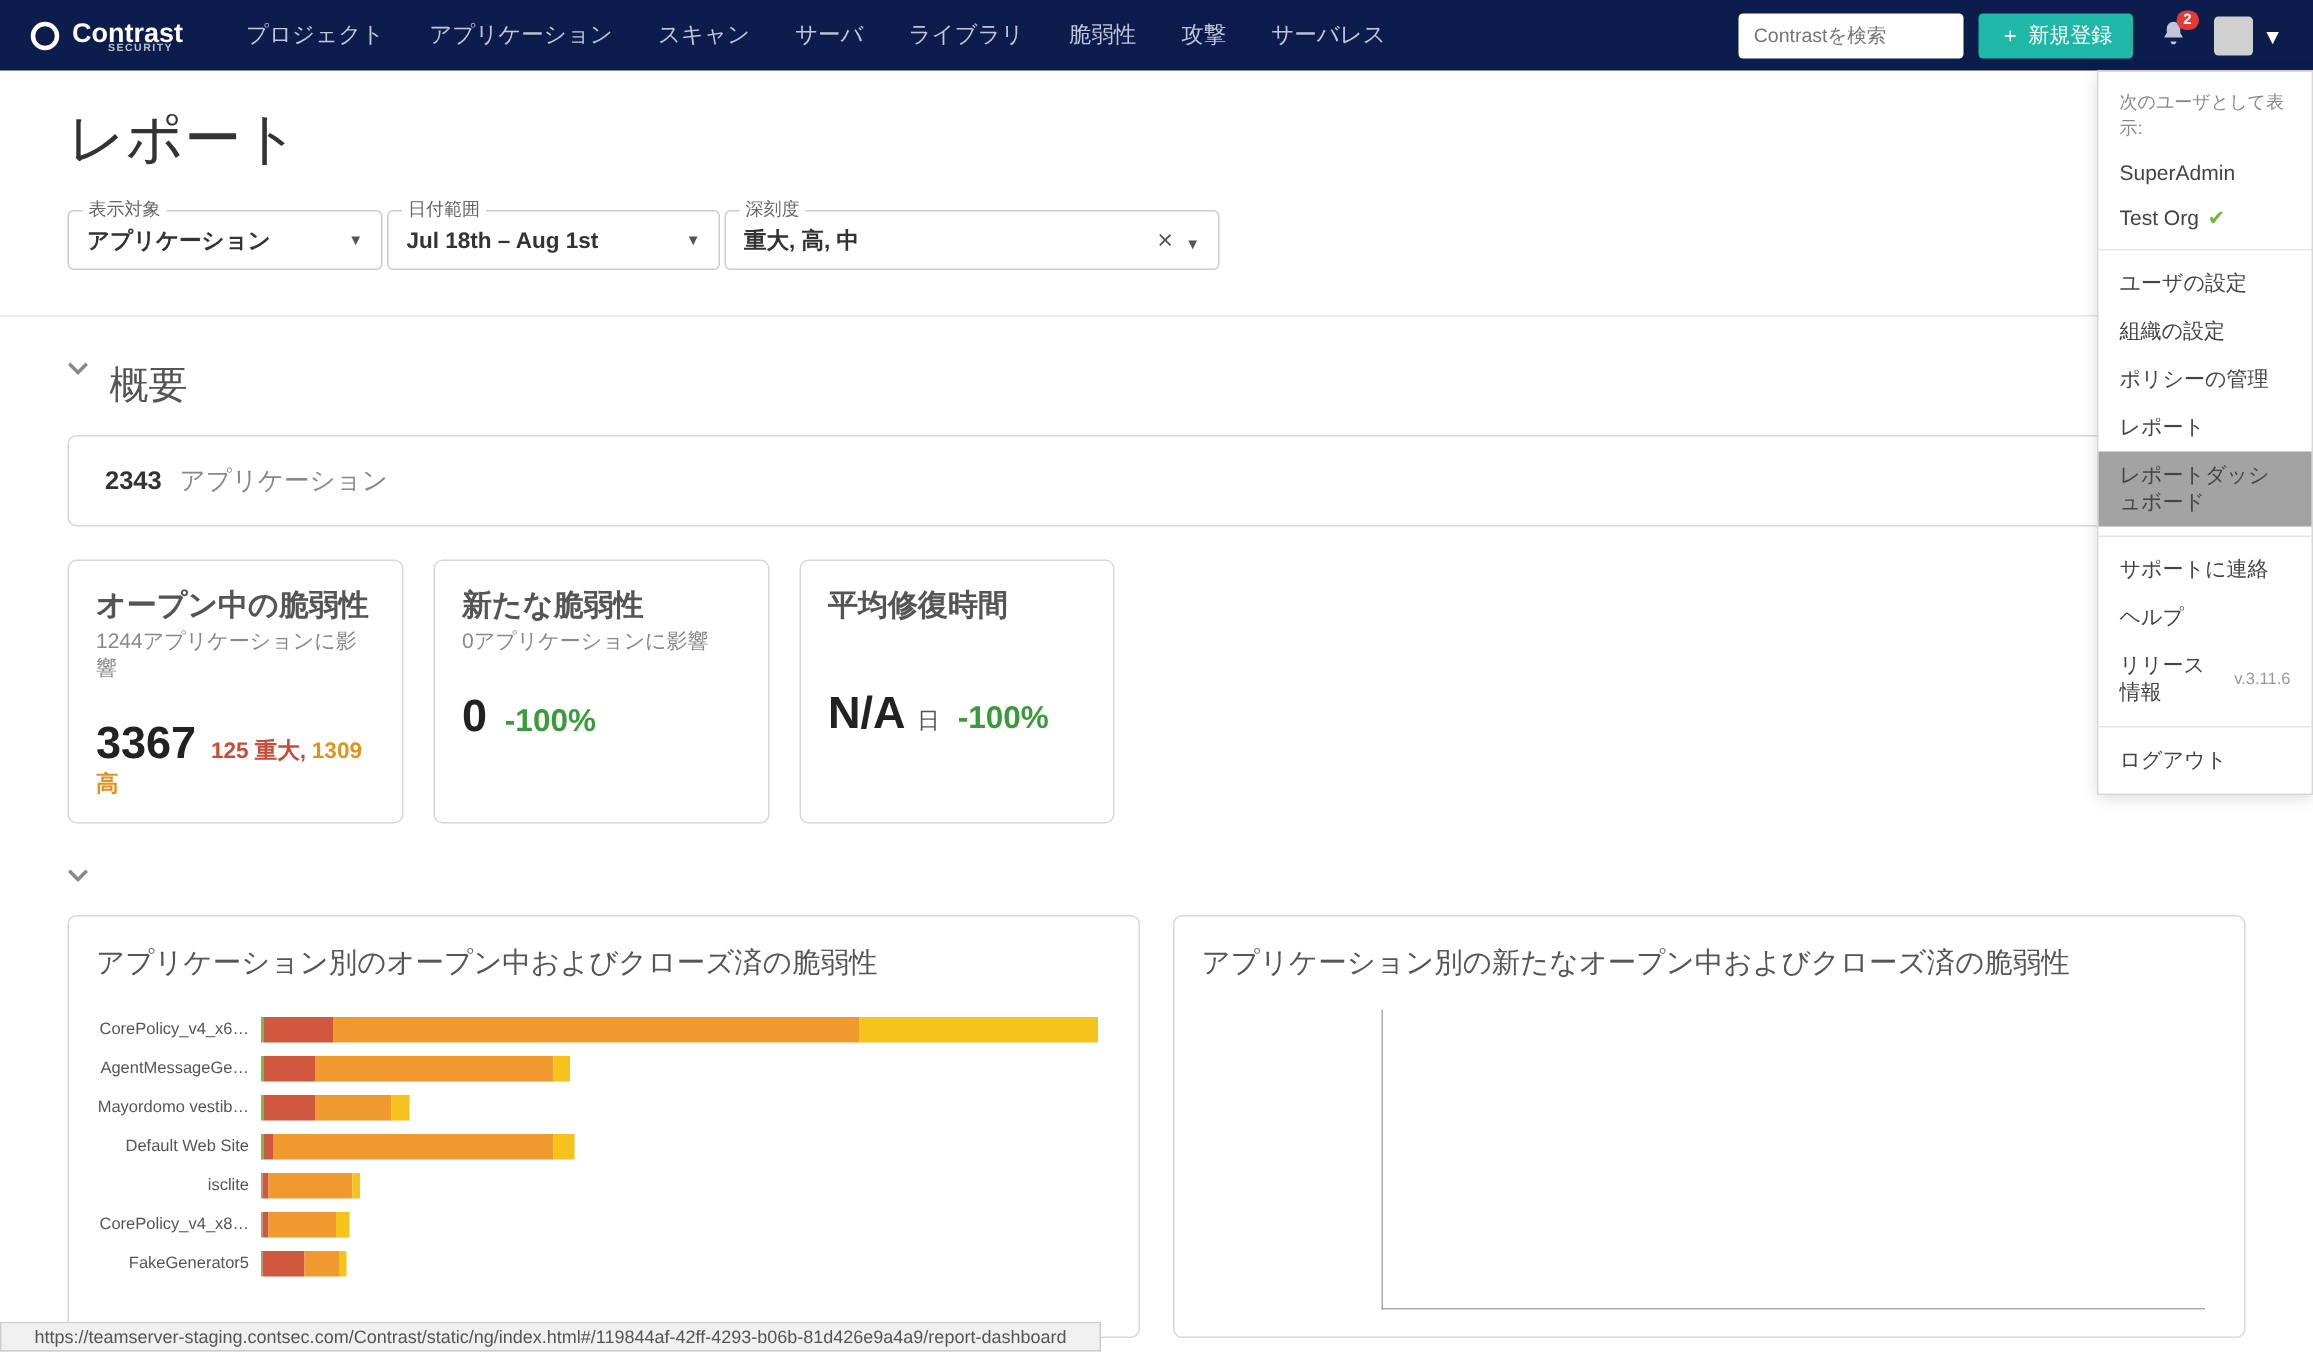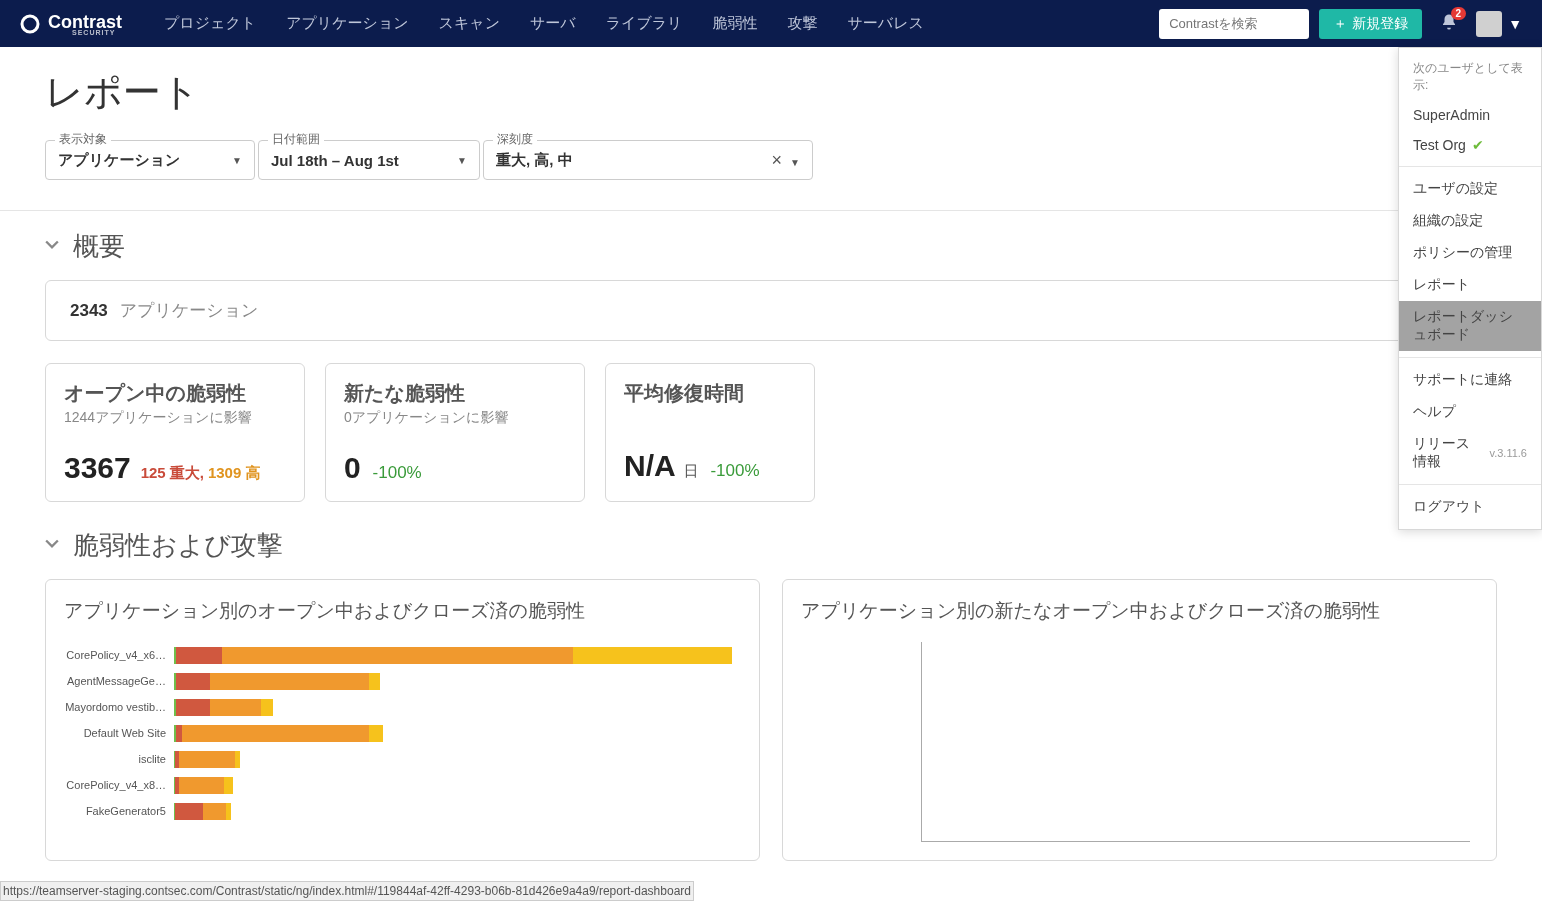--- a/index.html
+++ b/index.html
@@ -31,46 +31,46 @@
 .filter{position:relative}
 .filter-label{position:absolute;top:-9px;left:10px;background:#fff;color:#666;font-size:12px;padding:0 4px}
 .filter-box{border:1px solid #ccc;border-radius:4px;height:40px;display:flex;align-items:center;padding:0 12px;cursor:pointer;justify-content:space-between;gap:20px}
 .filter-box.w210{width:210px}
 .filter-box.w260{width:222px}
 .filter-box.w330{width:330px}
 .filter-val{font-weight:600;color:#333;font-size:15px}
 .caret{font-size:10px;color:#555}
 .clear-x{color:#555;font-size:18px;cursor:pointer;margin-right:8px}
 .hr-full{height:1px;background:#e5e5e5;margin:0 -45px 18px}
-.section-head{display:flex;align-items:center;gap:14px;margin:16px 0 16px}
+.section-head{display:flex;align-items:flex-start;gap:14px;margin:28px 0 16px}
 .section-head h2{font-size:26px;font-weight:400;color:#555}
 .chev{color:#888;cursor:pointer}
 .app-summary{border:1px solid #d8d8d8;border-radius:6px;padding:18px 24px;margin-bottom:22px;margin-left:0}
 .app-summary b{font-size:17px;color:#333;margin-right:8px}
 .app-summary span{color:#888;font-size:17px}
 .cards{display:flex;gap:20px;margin-bottom:26px}
-.card{border:1px solid #d8d8d8;border-radius:6px;padding:16px 18px;width:260px}
+.card{border:1px solid #d8d8d8;border-radius:6px;padding:16px 18px;width:224px}
 .card.w210{width:210px}
 .card h3{font-size:20px;font-weight:600;color:#555;margin-bottom:2px}
 .card .sub{color:#888;font-size:14px;margin-bottom:24px}
 .card .big{font-size:30px;font-weight:700;color:#222;display:inline}
 .card .crit{color:#c94b3a;font-size:15px;font-weight:600;margin-left:6px}
 .card .high{color:#e0941f;font-size:15px;font-weight:600}
-.card .pct{color:#3a9b3a;font-size:17px;font-weight:400;margin-left:8px}
+.card .pct{color:#3a9b3a;font-size:21px;font-weight:700;margin-left:8px}
 .card .day{color:#555;font-size:15px;margin-left:4px}
 .charts{display:flex;gap:22px}
 .chart-box{border:1px solid #d8d8d8;border-radius:6px;padding:18px;flex:1}
 .chart-box h4{font-size:19px;font-weight:400;color:#555;margin-bottom:18px}
 .bar-row{display:flex;align-items:center;height:26px}
 .bar-lbl{width:110px;text-align:right;font-size:11px;color:#555;padding-right:8px;white-space:nowrap;overflow:hidden;text-overflow:ellipsis}
 .bar-track{flex:1;position:relative;height:17px}
 .seg{position:absolute;top:0;height:100%}
 .chart-area{position:relative;padding-left:0}
 .empty-chart{height:200px;border-left:1px solid #aaa;border-bottom:1px solid #aaa;margin:10px 8px 0 120px;position:relative}
-.status-url{position:fixed;bottom:0;left:0;background:#f0f0f0;border:1px solid #ccc;padding:2px 2px;font-size:12px;color:#555}
+.status-url{position:fixed;bottom:0;left:0;background:#f0f0f0;border:1px solid #ccc;padding:2px 22px;font-size:12px;color:#555}
 </style>
 </head>
 <body>
 
 <div class="topbar">
   <div class="logo">
     <svg width="20" height="20" viewBox="0 0 20 20">
         <circle cx="10" cy="10" r="8" fill="none" stroke="#fff" stroke-width="3"></circle>
       </svg>
     <div>
@@ -198,21 +198,20 @@
       <span class="big">N/A</span>
       <span class="day">日</span>
       <span class="pct">-100%</span>
     </div>
   </div>
 
   <div class="section-head">
     <span class="chev"><svg width="14" height="14" viewBox="0 0 12 12">
           <path d="M1 3l5 5 5-5" stroke="#888" stroke-width="2" fill="none"></path>
         </svg></span>
-    <h2>脆弱性および攻撃</h2>
   </div>
 
   <div class="charts">
     <div class="chart-box">
       <h4>アプリケーション別のオープン中およびクローズ済の脆弱性</h4>
       <div class="chart-area" id="chart1">
           <div class="bar-row">
             <div class="bar-lbl">CorePolicy_v4_x6…</div>
             <div class="bar-track">
               <div class="seg" style="left: 0%; width: 0.4%; background: rgb(111, 191, 75);"></div>

